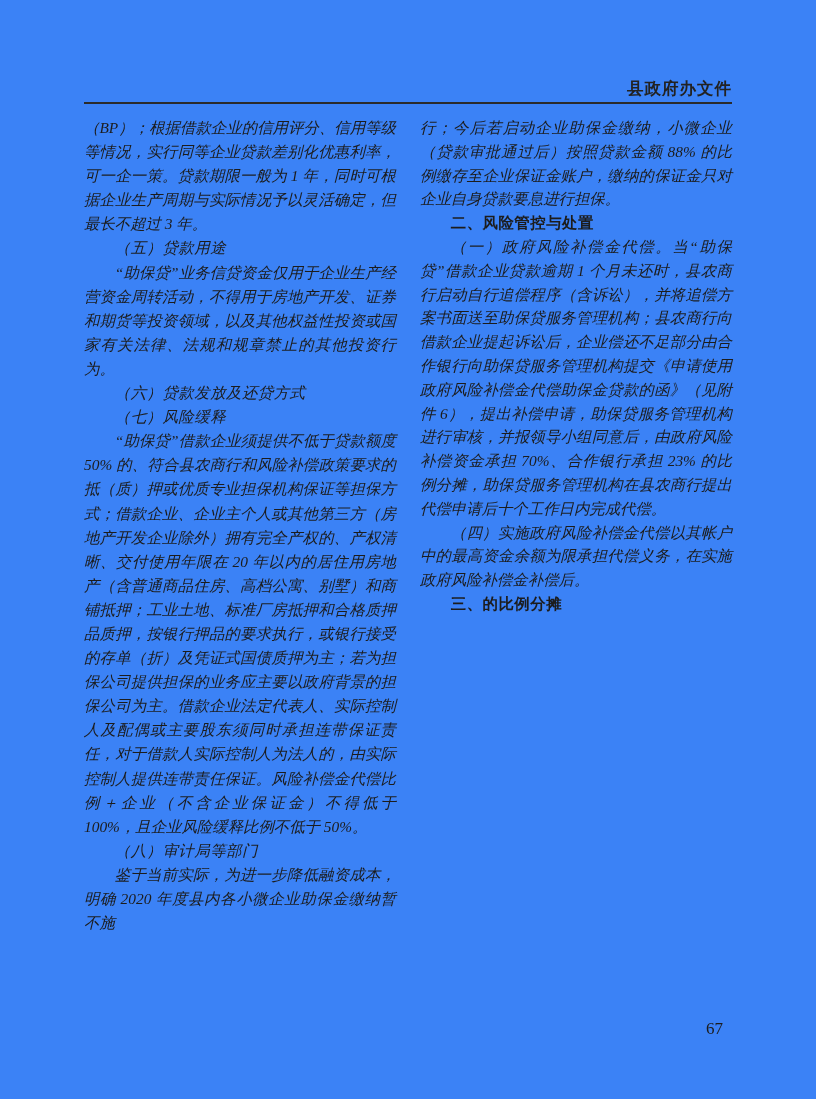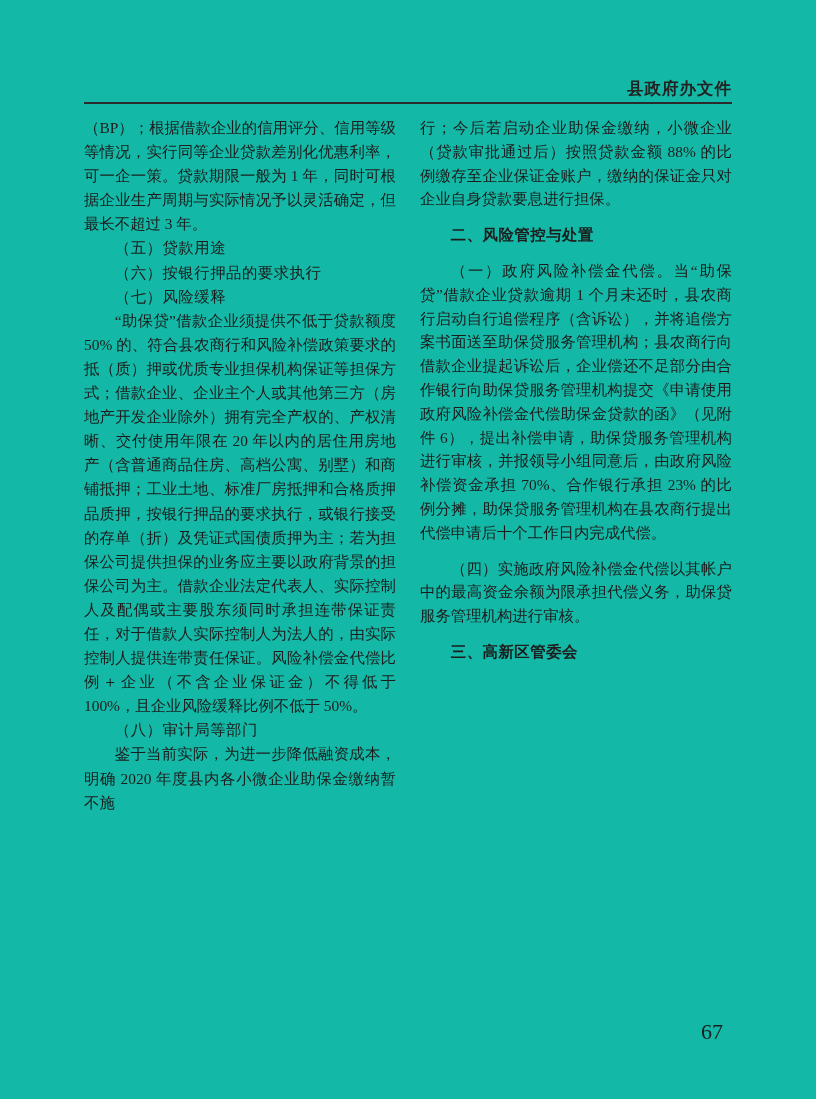--- a/index.html
+++ b/index.html
@@ -11,21 +11,21 @@
     position: relative;
     width: 816px;
     height: 1099px;
     overflow: hidden;
     font-family: "Liberation Serif", "DejaVu Serif", serif;
     color: #1c1c1c;
   }
   .page {
     position: absolute;
     inset: 0;
-    background: #14b8a6;
+    background: #3b82f6;
   }
   .header-title {
     position: absolute;
     top: 78px;
     right: 84px;
     font-family: "Liberation Sans", "DejaVu Sans", sans-serif;
     font-weight: bold;
     font-size: 16.5px;
     letter-spacing: 1px;
     color: #222222;
@@ -52,64 +52,66 @@
     text-align: justify;
     font-size: 15.4px;
     color: #1c1c1c;
   }
   .col-left  { line-height: 24.1px; }
   .col-right { line-height: 23.8px; }
   .col p {
     margin: 0;
     padding: 0;
     text-indent: 2em;
+    font-style: italic;
   }
-  .col-right p + p { margin-top: 12px; }
+  .col-right p + p { margin-top: 0; }
   p.no-indent { text-indent: 0; }
   p.kai-head {
     letter-spacing: 0.5px;
   }
   p.bold-head {
     font-family: "Liberation Sans", "DejaVu Sans", sans-serif;
     font-weight: bold;
     font-style: normal;
     letter-spacing: 0.5px;
   }
   .page-number {
     position: absolute;
     top: 1019px;
     right: 93px;
-    font-size: 22px;
+    font-size: 17px;
     font-family: "Liberation Serif", "DejaVu Serif", serif;
     color: #1c1c1c;
   }
 </style>
 </head>
 <body>
 
 <div class="page">
 
   <div class="header-title">县政府办文件</div>
 
   <div class="header-rule"></div>
 
   <div class="columns">
     <div class="col col-left">
         <p class="para no-indent">（BP）；根据借款企业的信用评分、信用等级等情况，实行同等企业贷款差别化优惠利率，可一企一策。贷款期限一般为 1 年，同时可根据企业生产周期与实际情况予以灵活确定，但最长不超过 3 年。</p>
         <p class="kai-head">（五）贷款用途</p>
-        <p class="kai-head">（六）按银行押品的要求执行</p>
+        <p class="para">“助保贷”业务信贷资金仅用于企业生产经营资金周转活动，不得用于房地产开发、证券和期货等投资领域，以及其他权益性投资或国家有关法律、法规和规章禁止的其他投资行为。</p>
+        <p class="kai-head">（六）贷款发放及还贷方式</p>
         <p class="kai-head">（七）风险缓释</p>
         <p class="para">“助保贷”借款企业须提供不低于贷款额度 50% 的、符合县农商行和风险补偿政策要求的抵（质）押或优质专业担保机构保证等担保方式；借款企业、企业主个人或其他第三方（房地产开发企业除外）拥有完全产权的、产权清晰、交付使用年限在 20 年以内的居住用房地产（含普通商品住房、高档公寓、别墅）和商铺抵押；工业土地、标准厂房抵押和合格质押品质押，按银行押品的要求执行，或银行接受的存单（折）及凭证式国债质押为主；若为担保公司提供担保的业务应主要以政府背景的担保公司为主。借款企业法定代表人、实际控制人及配偶或主要股东须同时承担连带保证责任，对于借款人实际控制人为法人的，由实际控制人提供连带责任保证。风险补偿金代偿比例＋企业（不含企业保证金）不得低于 100%，且企业风险缓释比例不低于 50%。</p>
         <p class="kai-head">（八）审计局等部门</p>
         <p class="para">鉴于当前实际，为进一步降低融资成本，明确 2020 年度县内各小微企业助保金缴纳暂不施</p>
       </div>
     <div class="col col-right">
         <p class="para no-indent">行；今后若启动企业助保金缴纳，小微企业（贷款审批通过后）按照贷款金额 88% 的比例缴存至企业保证金账户，缴纳的保证金只对企业自身贷款要息进行担保。</p>
         <p class="bold-head">二、风险管控与处置</p>
         <p class="para">（一）政府风险补偿金代偿。当“助保贷”借款企业贷款逾期 1 个月未还时，县农商行启动自行追偿程序（含诉讼），并将追偿方案书面送至助保贷服务管理机构；县农商行向借款企业提起诉讼后，企业偿还不足部分由合作银行向助保贷服务管理机构提交《申请使用政府风险补偿金代偿助保金贷款的函》（见附件 6），提出补偿申请，助保贷服务管理机构进行审核，并报领导小组同意后，由政府风险补偿资金承担 70%、合作银行承担 23% 的比例分摊，助保贷服务管理机构在县农商行提出代偿申请后十个工作日内完成代偿。</p>
-        <p class="para">（四）实施政府风险补偿金代偿以其帐户中的最高资金余额为限承担代偿义务，助保贷服务管理机构进行审核。</p>
-        <p class="bold-head">三、高新区管委会</p>
+        <p class="para">（四）实施政府风险补偿金代偿以其帐户中的最高资金余额为限承担代偿义务，在实施政府风险补偿金补偿后。</p>
+        <p class="bold-head">三、的比例分摊</p>
       </div>
   </div>
 
   <div class="page-number">67</div>
 
 </div>
 
 </body></html>

